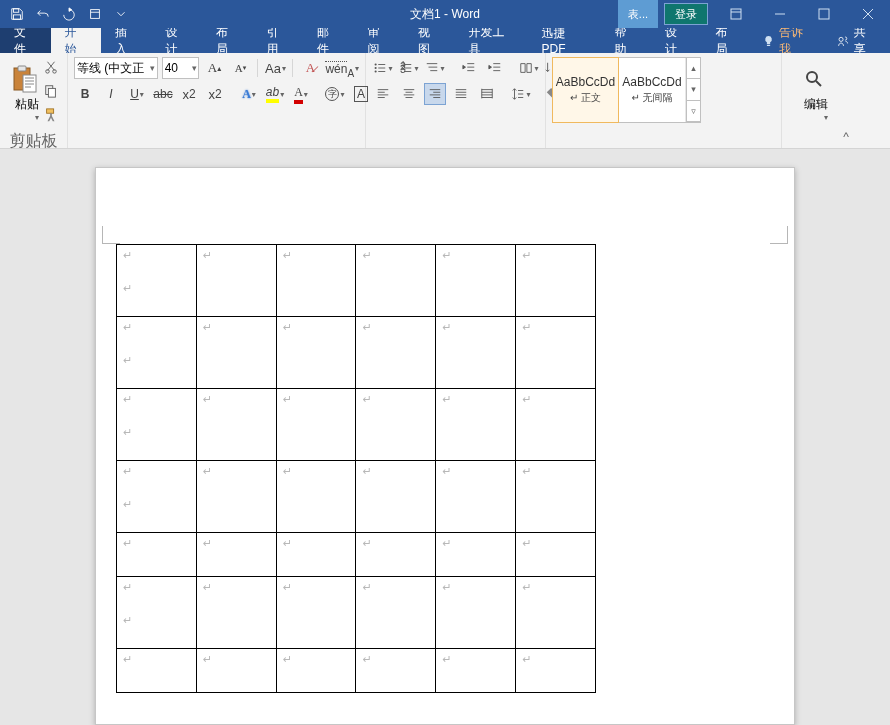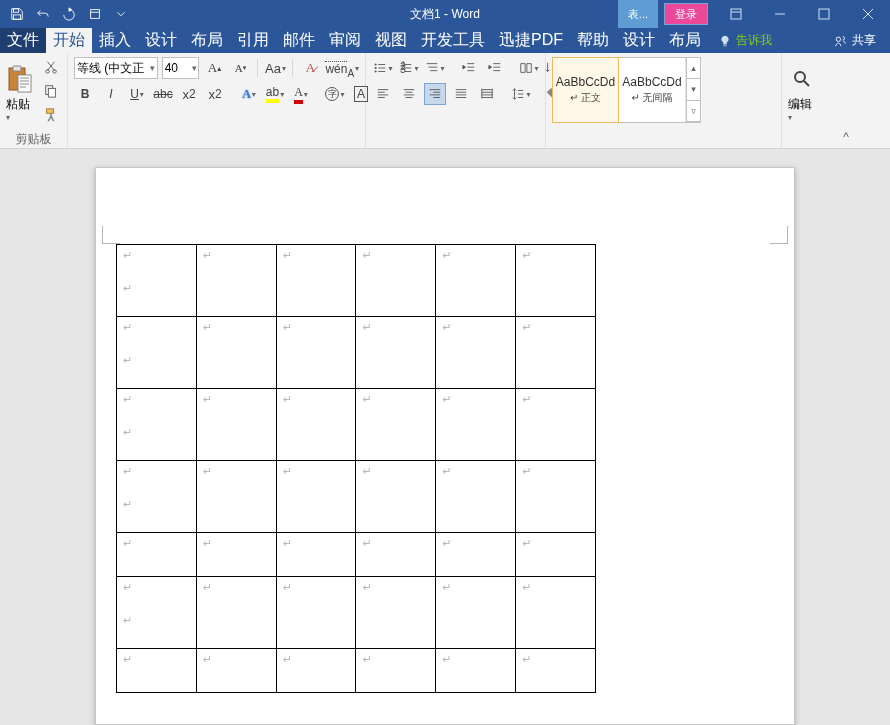--- a/index.html
+++ b/index.html
@@ -4,39 +4,39 @@
 <style>
 *{box-sizing:border-box;margin:0;padding:0;font-family:"Microsoft YaHei","Segoe UI",sans-serif;font-size:12px;user-select:none}
 body{width:890px;height:725px;background:#f3f3f3;overflow:hidden;display:flex;flex-direction:column}
 .titlebar{height:28px;background:#2b579a;color:#fff;display:flex;align-items:center;position:relative}
 .qat{display:flex;align-items:center;height:100%;padding-left:4px}
 .qat-btn{width:26px;height:28px;display:flex;align-items:center;justify-content:center;color:#fff}
 .qat-btn svg{width:14px;height:14px;fill:#fff;stroke:#fff}
 .title-center{position:absolute;left:50%;transform:translateX(-50%);font-size:12px;color:#fff}
 .title-right{margin-left:auto;display:flex;align-items:center;height:100%}
 .context-tab{background:#5e9cd3;color:#fff;height:28px;padding:0 10px;display:flex;align-items:center;font-size:11px}
-.login-btn{background:#ec4899;height:22px;padding:0 10px;display:flex;align-items:center;margin:0 6px;border:1px solid #7ca3d3;color:#fff;font-size:11px}
+.login-btn{background:#0f766e;height:22px;padding:0 10px;display:flex;align-items:center;margin:0 6px;border:1px solid #7ca3d3;color:#fff;font-size:11px}
 .win-btn{width:44px;height:28px;display:flex;align-items:center;justify-content:center;color:#cfe0f2}
 .win-btn svg{width:12px;height:12px;stroke:#cfe0f2;fill:none;stroke-width:1}
 
 .tabs{height:25px;background:#2b579a;display:flex;align-items:stretch;color:#fff}
-.tab{padding:0 7px;display:flex;align-items:center;font-size:16px;color:#fff}
+.tab{padding:0 14px;display:flex;align-items:center;font-size:12px;color:#fff}
 .tab.active{background:#f3f3f3;color:#2b579a}
 .tab.tool{color:#fff}
-.tell-me{display:flex;align-items:center;padding:0 10px;color:#84cc16}
+.tell-me{display:flex;align-items:center;padding:0 10px;color:#fdba74}
 .tell-me svg{width:14px;height:14px;margin-right:4px;fill:#cfe0f2}
 .share{margin-left:auto;padding:0 14px;display:flex;align-items:center;color:#fff}
 .share svg{width:14px;height:14px;margin-right:4px;fill:none;stroke:#fff}
 
 .ribbon{height:96px;background:#f3f3f3;border-bottom:1px solid #d4d4d4;display:flex;flex:0 0 96px}
 .group{border-right:1px solid #e1e1e1;display:flex;flex-direction:column;position:relative}
 .group-body{flex:1;display:flex;align-items:flex-start;padding:4px 6px 0 6px}
-.group-label{height:17px;text-align:center;font-size:12px;color:#666;position:relative}
-
-.big-btn{display:flex;flex-direction:column;align-items:flex-start;justify-content:center;width:40px;height:72px;text-align:center;font-size:11px}
+.group-label{height:17px;text-align:center;font-size:16px;color:#666;position:relative}
+
+.big-btn{display:flex;flex-direction:column;align-items:flex-end;justify-content:center;width:40px;height:72px;text-align:center;font-size:11px}
 .big-btn .ic{width:28px;height:30px;display:flex;align-items:center;justify-content:center;margin-bottom:2px}
 .small-col{display:flex;flex-direction:column;gap:4px;margin-left:2px}
 .small-btn{width:20px;height:20px;display:flex;align-items:center;justify-content:center}
 
 .font-rows{display:flex;flex-direction:column;gap:4px}
 .row{display:flex;align-items:center;gap:4px}
 .combo{height:22px;border:1px solid #c0c0c0;background:#fff;display:flex;align-items:center;padding:0 2px;font-size:11px}
 .combo .dd{margin-left:auto;color:#666;font-size:9px}
 .ic-btn{height:22px;min-width:22px;display:flex;align-items:center;justify-content:center;font-size:13px;color:#444}
 .ic-btn.dd::after{content:"▾";font-size:8px;margin-left:1px;color:#666}
@@ -235,21 +235,21 @@
           <div class="ic-btn">
               <s>abc</s>
             </div>
           <div class="ic-btn">x<sub>2</sub></div>
           <div class="ic-btn">x<sup>2</sup></div>
           <div class="sep"></div>
           <div class="ic-btn dd">
               <span style="color:#3a7bd5;text-shadow:0 0 2px #3a7bd5;font-family:serif;font-weight:bold">A</span>
             </div>
           <div class="ic-btn dd">
-              <span style="border-bottom:4px solid #ffff00;">ab</span>
+              <span style="border-bottom:4px solid #ffff00;font-style:italic">ab</span>
             </div>
           <div class="ic-btn dd">
               <span style="border-bottom:4px solid #d20000;font-family:serif">A</span>
             </div>
           <div class="sep"></div>
           <div class="ic-btn dd">
               <span style="border:1px solid #555;border-radius:50%;width:14px;height:14px;display:inline-flex;align-items:center;justify-content:center;font-size:9px">字</span>
             </div>
           <div class="ic-btn">
               <span style="border:1px solid #555;padding:0 2px">A</span>

